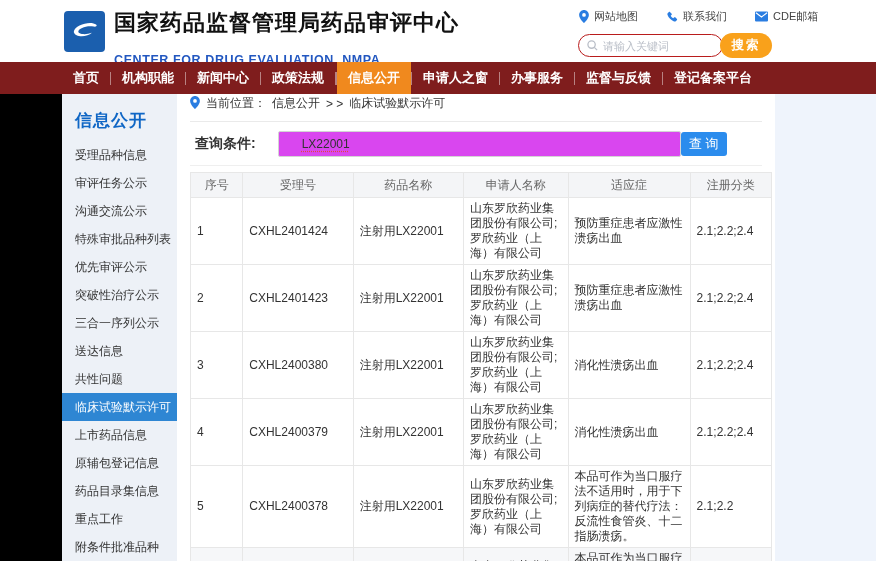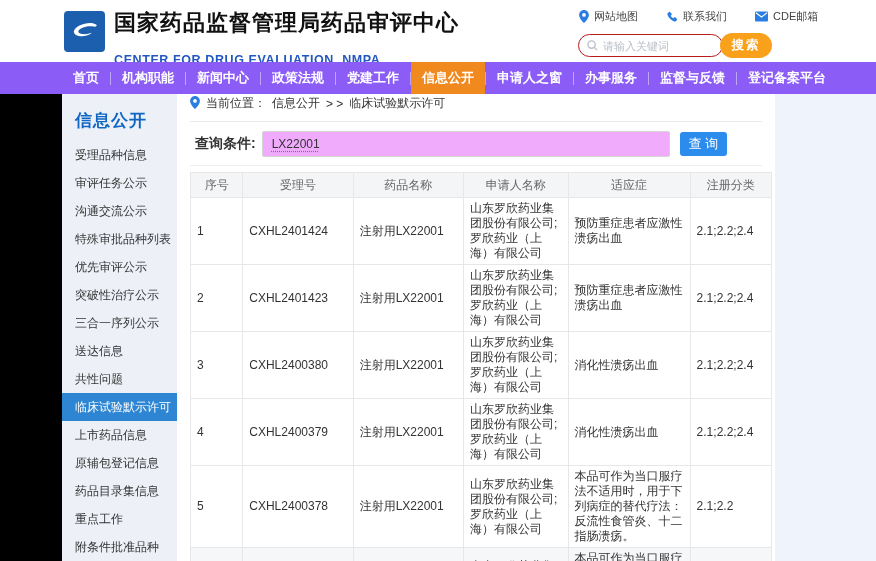--- a/index.html
+++ b/index.html
@@ -16,21 +16,21 @@
   .quick-links { position:absolute; left:579px; top:9px; display:flex; gap:28px; }
   .quick-link { display:flex; align-items:center; gap:5px; font-size:11px; color:#444; cursor:pointer; white-space:nowrap; }
   .quick-link svg { display:block; }
 
   .search-box { position:absolute; left:578px; top:34px; width:145px; height:23px; border:1px solid #b91c1c; border-radius:12px; background:#fff; display:flex; align-items:center; padding-left:8px; gap:5px; }
   .search-box input { border:none; outline:none; width:105px; font-size:11px; color:#333; background:transparent; }
   .search-box input::placeholder { color:#b9bec7; }
   .search-btn { position:absolute; left:720px; top:33px; width:52px; height:25px; border:none; border-radius:13px; background:#f9a11b; color:#fff; font-size:12.5px; font-weight:bold; cursor:pointer; letter-spacing:2px; }
 
   
-  .nav { position:absolute; top:62px; left:0; width:876px; height:32px; background:#8b5cf6; display:flex; align-items:stretch; padding-left:62px; z-index:2; }
+  .nav { position:absolute; top:62px; left:0; width:876px; height:32px; background:#7f1d1d; display:flex; align-items:stretch; padding-left:62px; z-index:2; }
   .nav-item { display:flex; align-items:center; padding:0 11px; color:#fff; font-size:13px; font-weight:bold; cursor:pointer; white-space:nowrap; }
   .nav-item.active { background:#f0891e; }
   .nav-sep { width:1px; height:13px; background:rgba(255,255,255,0.45); align-self:center; }
 
   
   .left-strip  { position:absolute; top:94px; left:0; width:62px; height:467px; background:#000; }
   .right-strip { position:absolute; top:94px; left:775px; width:101px; height:467px; background:#eff4fc; }
 
   
   .sidebar { position:absolute; top:94px; left:62px; width:115px; height:467px; background:#edf1f7; }
@@ -39,21 +39,21 @@
   .side-item.active { background:#2e86d3; color:#fff; }
 
   
   .main { position:absolute; top:82px; left:177px; width:598px; height:467px; background:#fff; padding:13px 13px 0 13px; }
   .breadcrumb { display:flex; align-items:center; gap:6px; font-size:12px; color:#333; }
   .breadcrumb .crumb-link { cursor:pointer; }
   .bc-divider { border-bottom:1px solid #eaeaea; margin-top:9px; }
 
   .query-row { display:flex; align-items:center; margin-top:7px; height:30px; }
   .query-label { font-size:14px; color:#333; font-weight:bold; margin-left:5px; white-space:nowrap; }
-  .query-input { width:408px; height:26px; border:1px solid #d4d4d4; border-radius:2px; margin-left:6px; display:flex; align-items:center; padding-left:9px; font-size:12px; color:#333; cursor:text; background:#f0abfc; }
+  .query-input { width:408px; height:26px; border:1px solid #d4d4d4; border-radius:2px; margin-left:22px; display:flex; align-items:center; padding-left:23px; font-size:12px; color:#333; cursor:text; background:#d946ef; }
   .query-input span { text-decoration:underline dotted #e04a3f; text-underline-offset:3px; }
   .query-btn { margin-left:auto; margin-right:35px; width:47px; height:24px; border:none; border-radius:3px; background:#2b8ced; color:#fff; font-size:13px; cursor:pointer; }
   .q-divider { border-bottom:1px solid #efefef; margin-top:6px; }
 
   table.results { width:582px; margin:6px auto 0 auto; border-collapse:collapse; table-layout:fixed; }
   .results th { background:#f4f5f7; border:1px solid #e7e7e7; height:25px; font-size:12px; font-weight:normal; color:#666; }
   .results td { border:1px solid #e7e7e7; font-size:12px; color:#333; text-align:left; padding:3px 6px; line-height:15px; word-break:break-all; vertical-align:middle; }
   .results tr.r14 td { height:48px; }
   .results tr.r5 td { height:71px; }
   .results tr.r6 td { height:67px; }
@@ -118,21 +118,20 @@
 
 <div class="nav">
   <div class="nav-item">首页</div>
   <div class="nav-sep"></div>
   <div class="nav-item">机构职能</div>
   <div class="nav-sep"></div>
   <div class="nav-item">新闻中心</div>
   <div class="nav-sep"></div>
   <div class="nav-item">政策法规</div>
   <div class="nav-sep"></div>
-  <div class="nav-item">党建工作</div>
   <div class="nav-sep"></div>
   <div class="nav-item active">信息公开</div>
   <div class="nav-sep"></div>
   <div class="nav-item">申请人之窗</div>
   <div class="nav-sep"></div>
   <div class="nav-item">办事服务</div>
   <div class="nav-sep"></div>
   <div class="nav-item">监督与反馈</div>
   <div class="nav-sep"></div>
   <div class="nav-item">登记备案平台</div>

